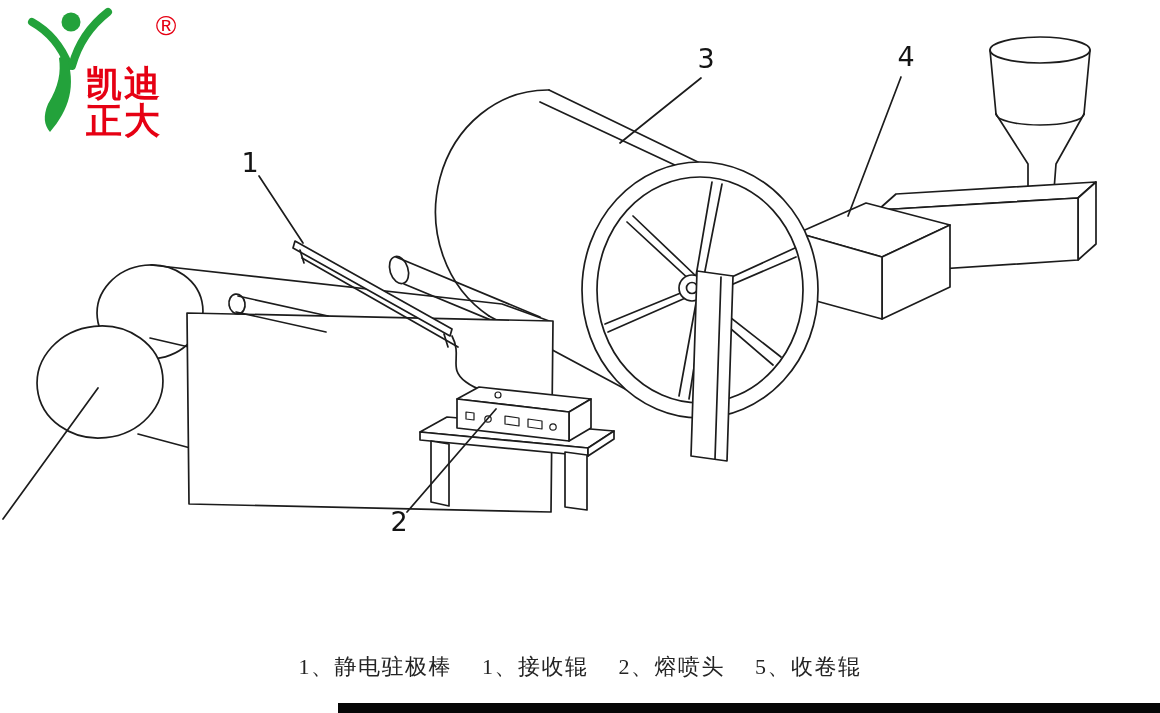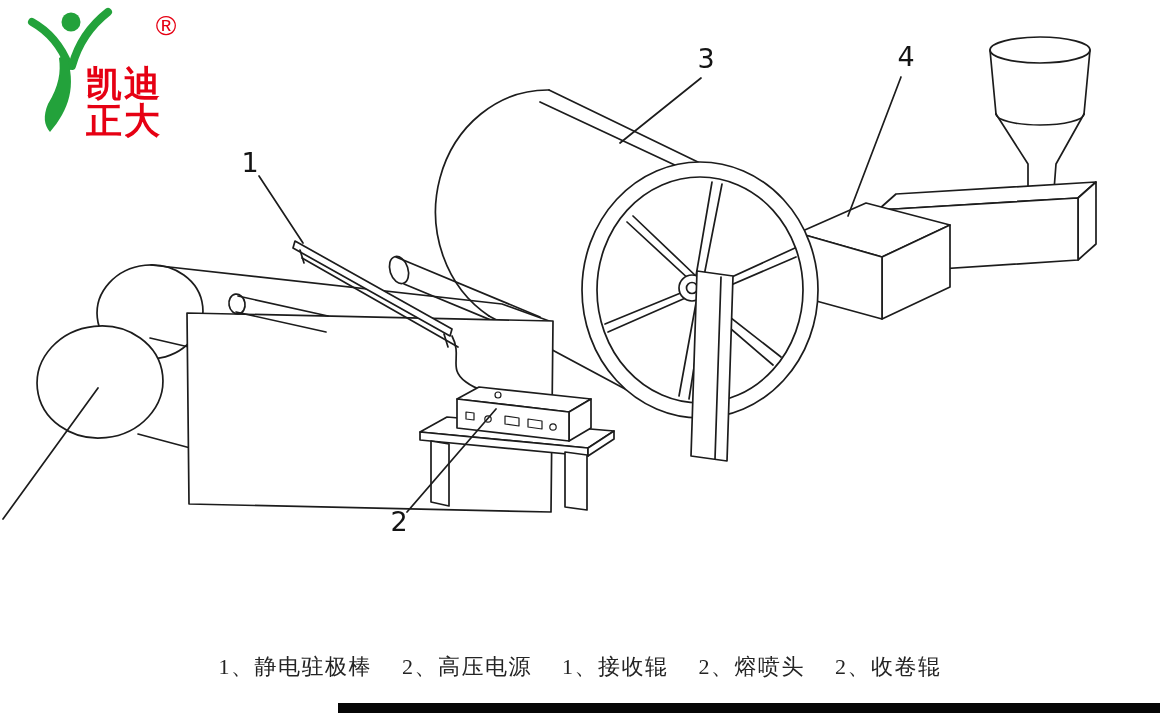--- a/index.html
+++ b/index.html
@@ -157,21 +157,20 @@
       <path d="M94,8 C76,22 64,40 58,62" stroke="#23a23b" stroke-width="8" stroke-linecap="round" fill="none"></path>
       <path d="M52,50 C63,82 55,106 36,128 C30,121 29,112 34,100 C45,82 47,68 45,54 Z" fill="#23a23b"></path>
     </g>
     <text x="72" y="92" font-size="36" font-weight="bold" letter-spacing="2" fill="#e60013">凯迪</text>
     <text x="72" y="129" font-size="36" font-weight="bold" letter-spacing="2" fill="#e60013">正大</text>
     <text x="152" y="31" font-size="28" fill="#e60013" text-anchor="middle">®</text>
   </svg>
 
   <div class="caption">
     <span>1、静电驻极棒</span>
-    <span>2、高压电源</span>
     <span>1、接收辊</span>
     <span>2、熔喷头</span>
-    <span>2、收卷辊</span>
+    <span>5、收卷辊</span>
   </div>
 
   <div class="black-bar"></div>
 
 </div>
 
 </body></html>

